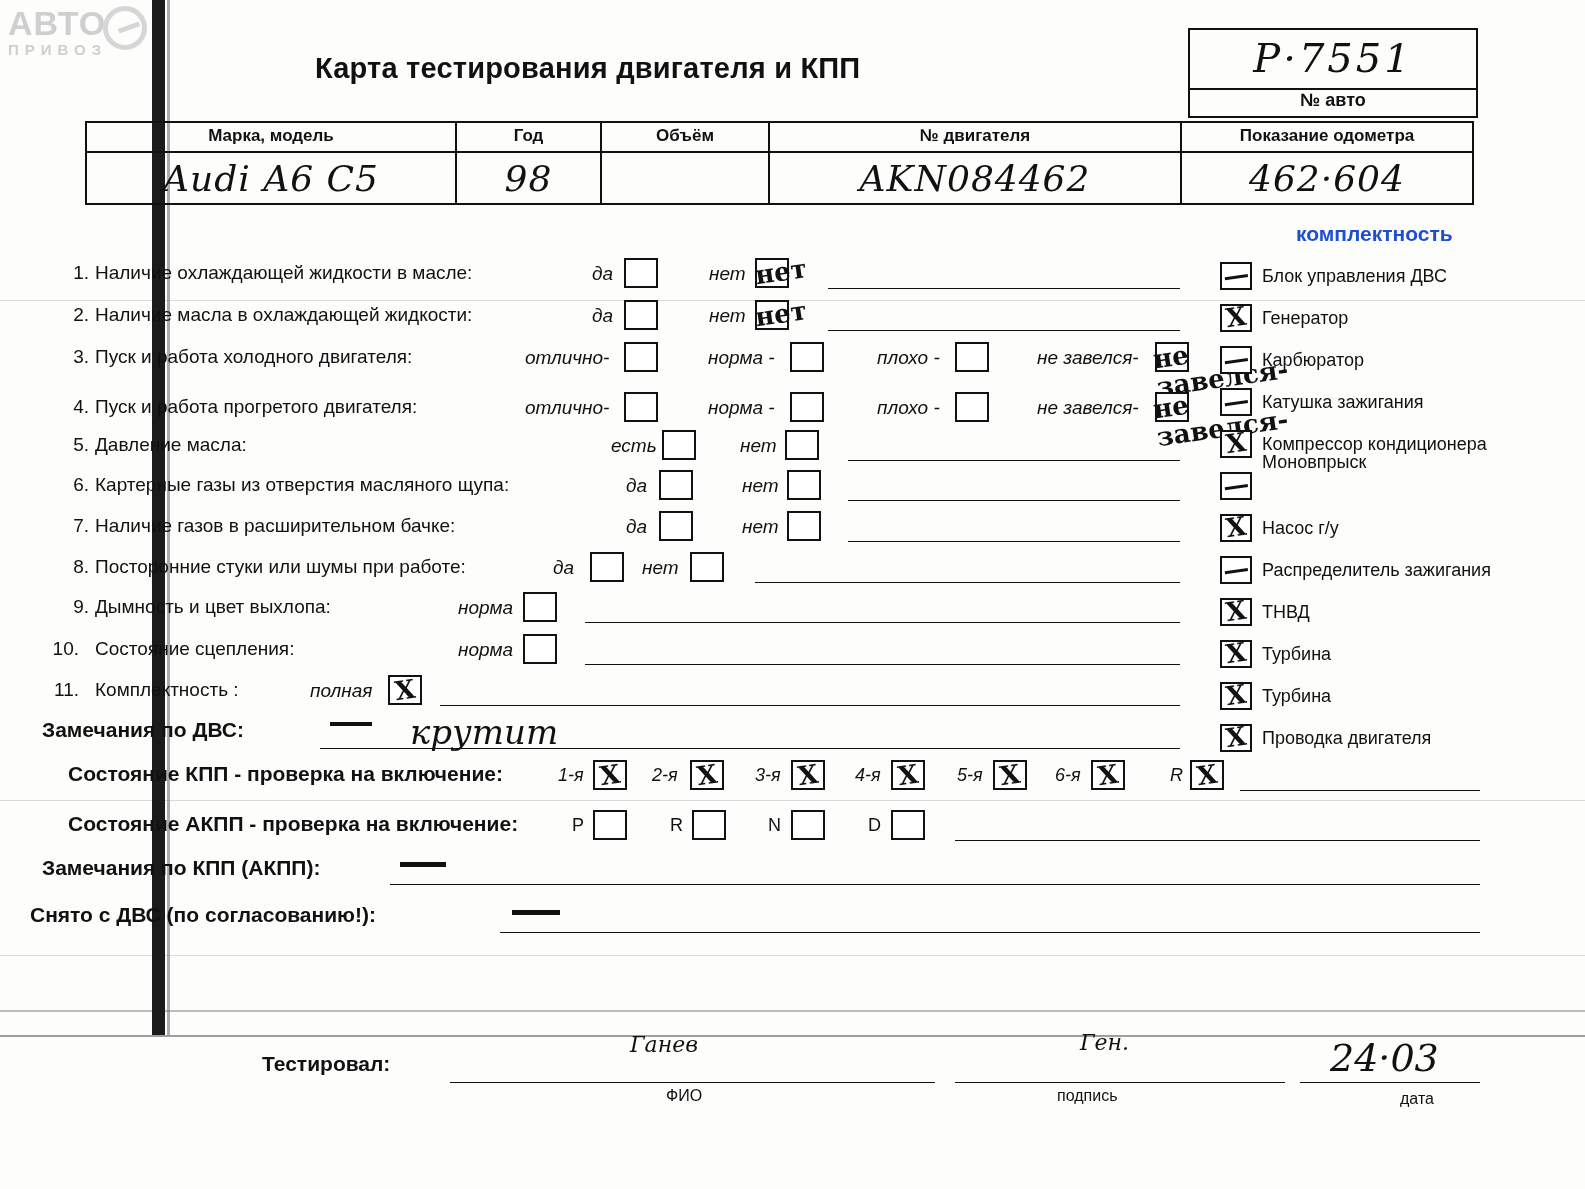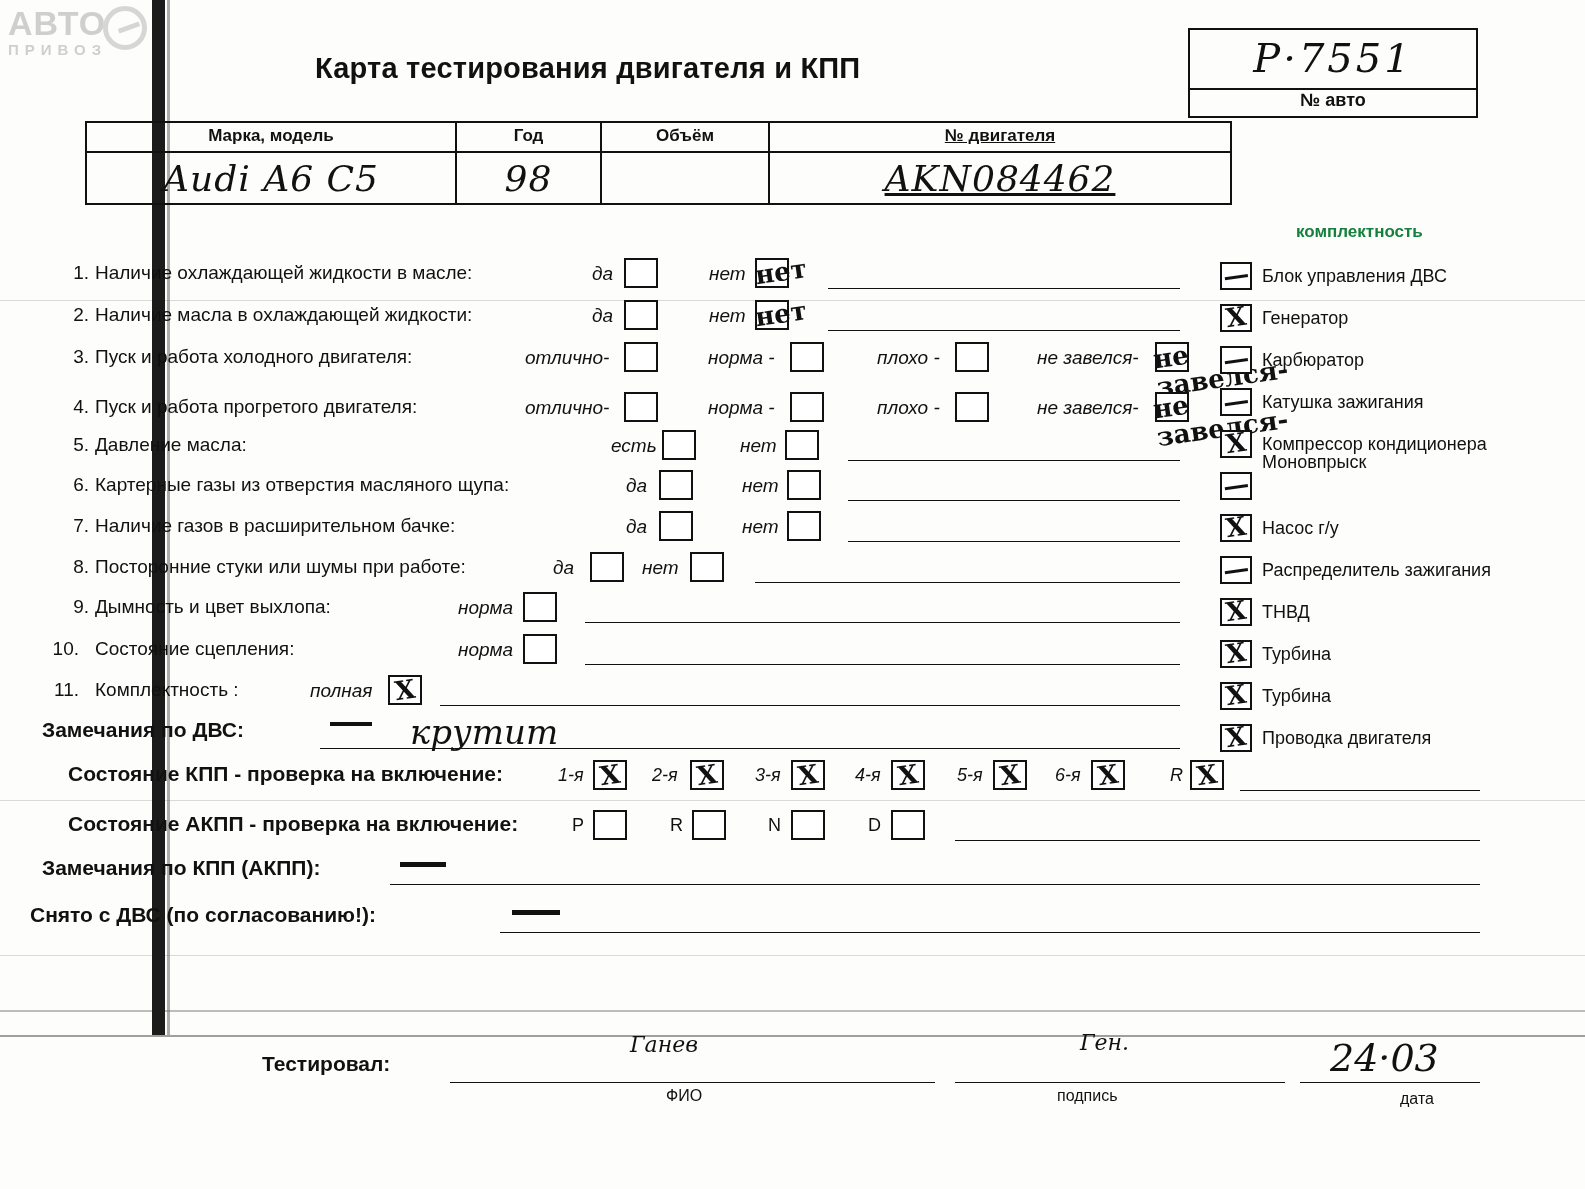--- a/index.html
+++ b/index.html
@@ -39,24 +39,24 @@
   
   .vtable{position:absolute;left:85px;top:121px;width:1389px;height:84px;}
   .vtable .row{display:flex;height:100%;}
   .cell{border:2px solid #111;border-right:none;box-sizing:border-box;position:relative;}
   .cell:last-child{border-right:2px solid #111;}
   .cell .hd{height:28px;line-height:26px;text-align:center;font-size:17px;font-weight:bold;border-bottom:2px solid #111;}
   .cell .val{height:54px;line-height:52px;text-align:center;font-family:"DejaVu Serif",serif;font-style:italic;font-size:36px;letter-spacing:1px;}
   .c1{width:370px;}
   .c2{width:145px;}
   .c3{width:168px;}
-  .c4{width:464px;text-decoration:underline;}
+  .c4{width:412px;}
   .c5{width:294px;}
 
-  .komplekt{position:absolute;left:1296px;top:222px;font-size:17px;font-weight:bold;color:#15803d;}
+  .komplekt{position:absolute;left:1296px;top:222px;font-size:21px;font-weight:bold;color:#1d4ed8;}
 
   
   .q{position:absolute;font-size:19px;white-space:nowrap;}
   .qn{position:absolute;font-size:19px;text-align:right;width:34px;}
   .opt{position:absolute;font-size:19px;font-style:italic;}
   .box{position:absolute;border:2px solid #111;box-sizing:border-box;background:#fff;}
   .bx{width:34px;height:30px;}
   .line{position:absolute;height:0;border-bottom:1.6px solid #111;}
 
   .mark{position:absolute;font-family:"DejaVu Serif",serif;font-size:26px;font-weight:bold;line-height:28px;text-align:center;transform:rotate(-8deg);}
@@ -109,20 +109,24 @@
       <div class="cell c2">
         <div class="hd">Год</div>
         <div class="val">98</div>
       </div>
       <div class="cell c3">
         <div class="hd">Объём</div>
       </div>
       <div class="cell c4">
         <div class="hd">№ двигателя</div>
         <div class="val">AKN084462</div>
+      </div>
+      <div class="cell c5">
+        <div class="hd">Показание одометра</div>
+        <div class="val">462·604</div>
       </div>
     </div>
   </div>
 
   <div class="komplekt">комплектность</div>
 
   <div class="qn" style="left:55px;top:262px">1.</div>
   <div class="q" style="left:95px;top:262px">Наличие охлаждающей жидкости в масле:</div>
   <div class="opt" style="left:592px;top:263px">да</div>
   <div class="box bx" style="left:624px;top:258px"></div>

